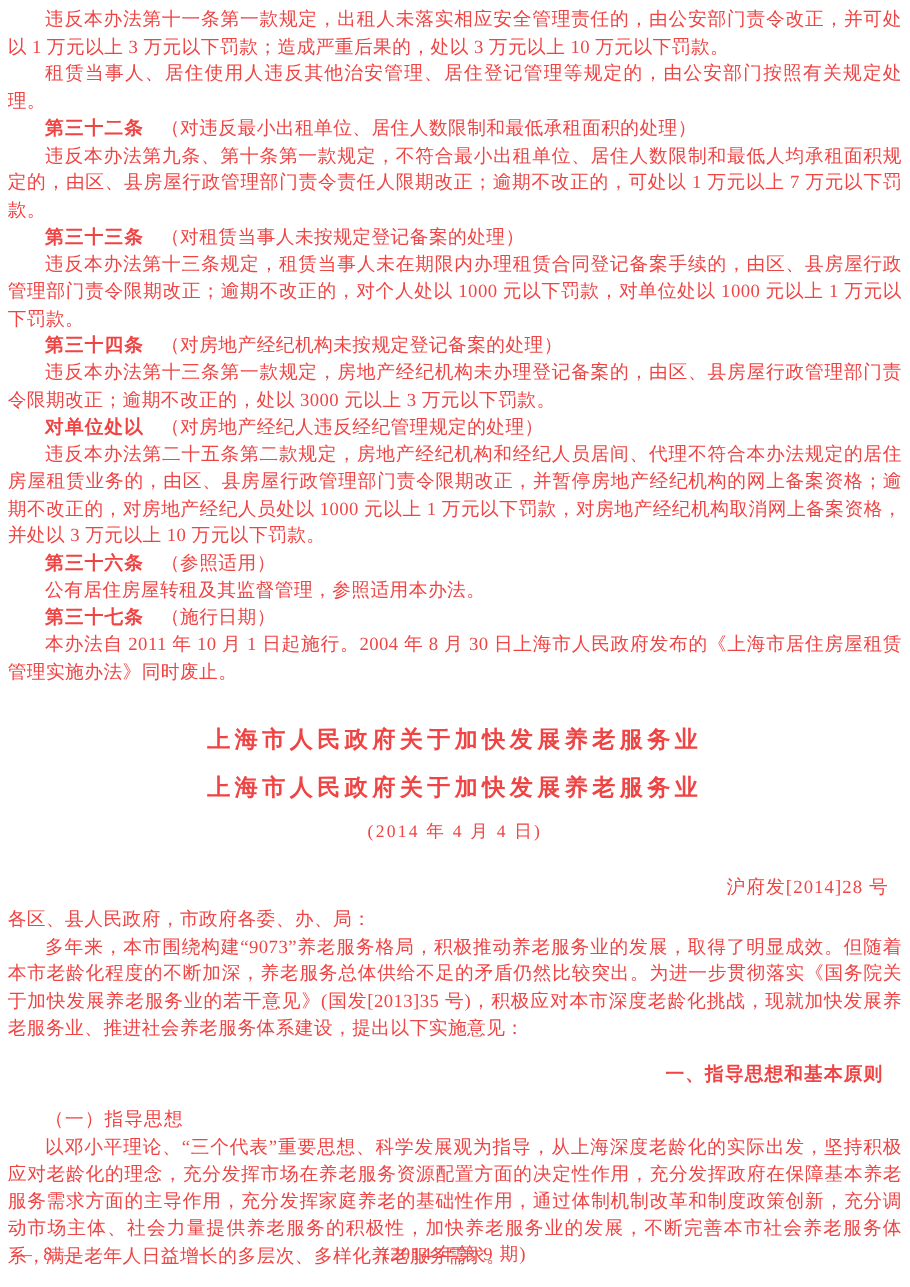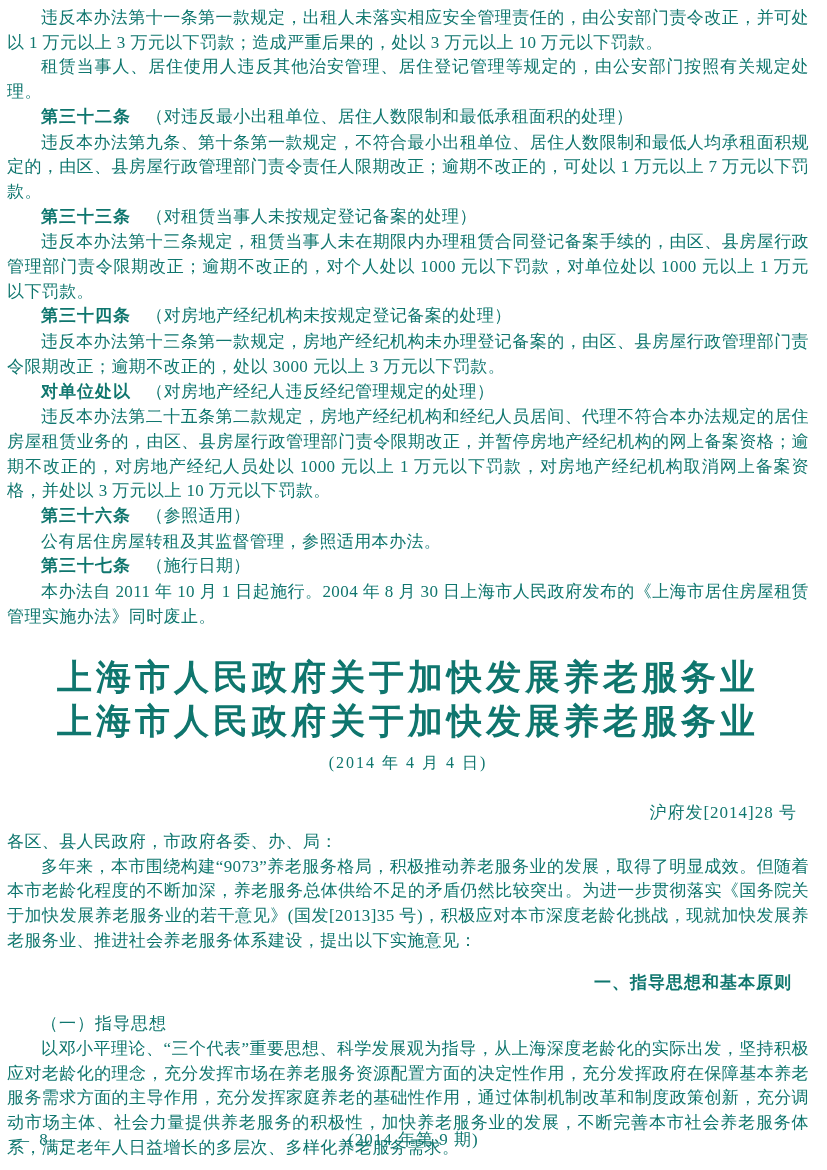--- a/index.html
+++ b/index.html
@@ -8,44 +8,44 @@
     width: 827px;
     height: 1170px;
     background: #ffffff;
     overflow: hidden;
   }
   .page {
     position: relative;
     width: 827px;
     height: 945px;
     background: #ffffff;
-    color: #0f766e;
+    color: #ef4444;
     font-family: "Liberation Serif", "DejaVu Serif", serif;
     font-size: 17px;
     line-height: 24.7px;
     box-sizing: border-box;
-    padding: 6px 18px 0 7px;
+    padding: 6px 7px 0 7px;
   }
   .para {
     margin: 0;
     text-indent: 2em;
     text-align: justify;
     letter-spacing: 0.4px;
   }
   .art-num {
-    font-family: Liberation Mono, monospace;
+    font-family: Liberation Serif, serif;
     font-weight: bold;
     letter-spacing: 1px;
   }
   .art-title { margin-left: 0.9em; }
   .doc2-title {
     margin-top: 26px;
     text-align: center;
     font-weight: bold;
-    font-size: 35px;
+    font-size: 21px;
     line-height: 44px;
     letter-spacing: 4px;
     font-family: "Liberation Serif", "DejaVu Serif", serif;
   }
   .doc2-date {
     text-align: center;
     font-size: 16px;
     margin-top: 7px;
     letter-spacing: 2px;
   }

